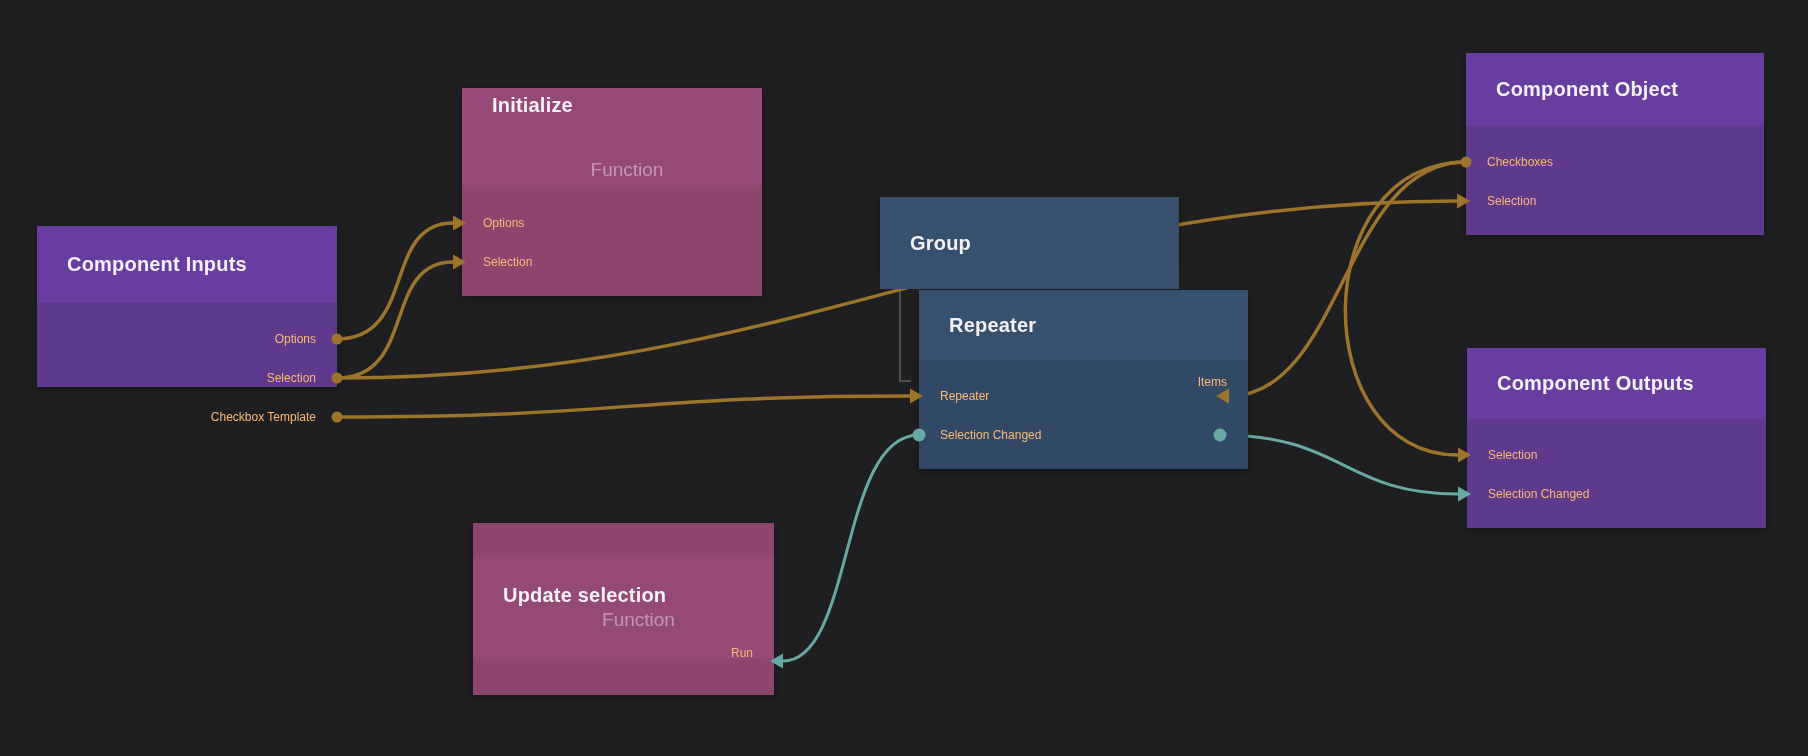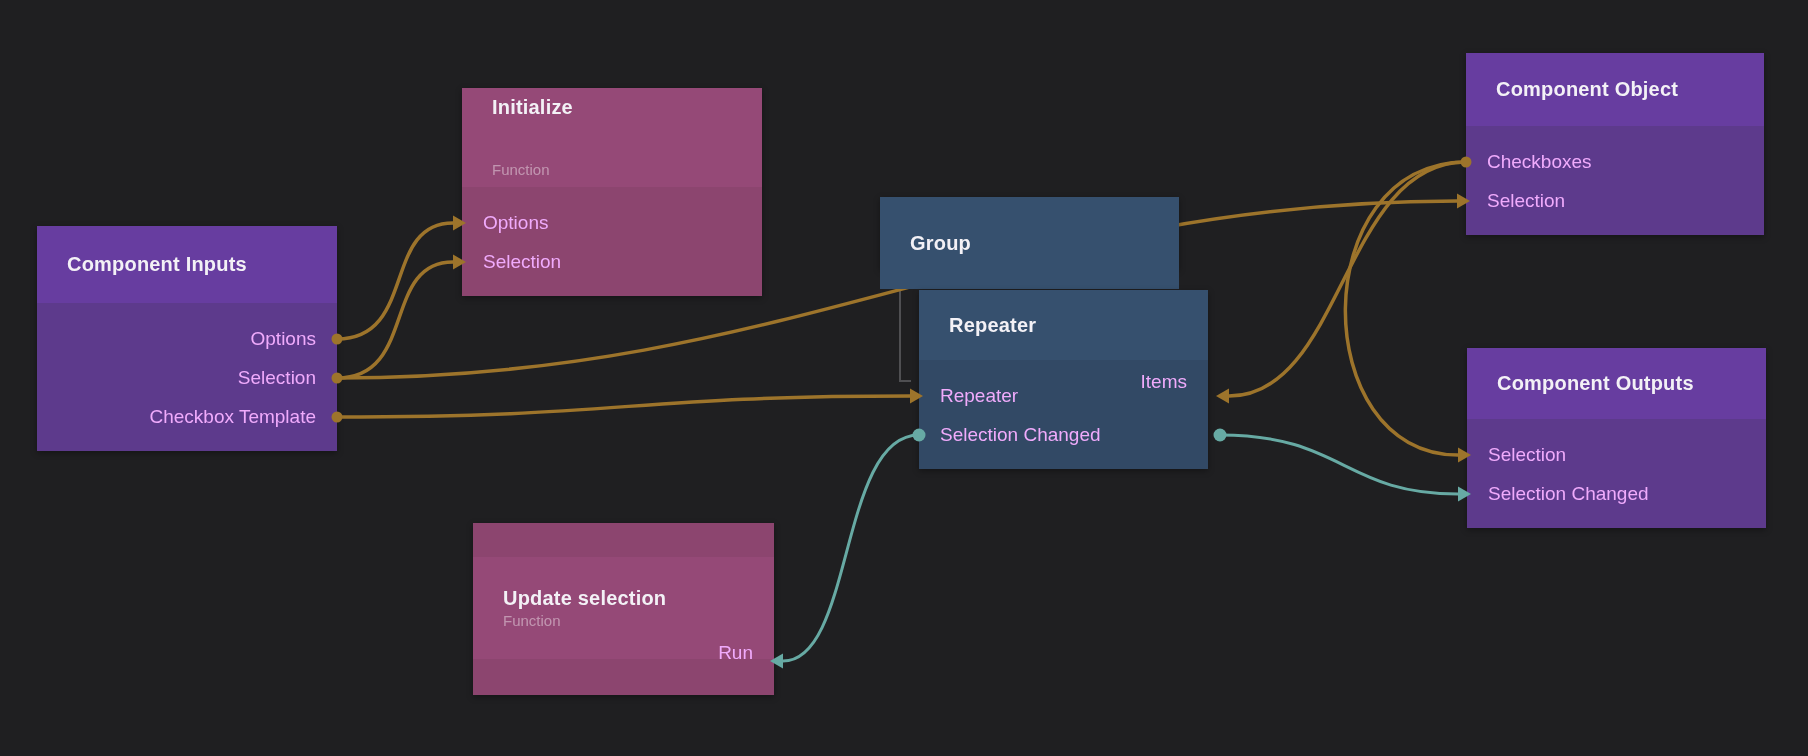--- a/index.html
+++ b/index.html
@@ -19,67 +19,68 @@
   .node .header{
     position:absolute;left:0;top:0;right:0;
     display:flex;flex-direction:column;justify-content:center;
     padding-left:30px;box-sizing:border-box;
   }
   .node .title{
     font-size:20px;font-weight:600;color:#f3f1f6;
     letter-spacing:0.2px;line-height:1.25;
   }
   .node .subtitle{
-    font-size:15px;font-weight:400;color:rgba(255,255,255,0.42);
+    font-size:19px;font-weight:400;color:rgba(255,255,255,0.42);
     line-height:1.3;
+    text-align:center;
   }
   .node .row-label{
     position:absolute;height:38px;line-height:38px;
-    font-size:19px;color:#f0abfc;white-space:nowrap;
+    font-size:12px;color:#fdba74;white-space:nowrap;
   }
   .node .row-label.left{left:21px;}
   .node .row-label.right{right:21px;text-align:right;}
 </style>
 </head>
 <body>
 
 <div id="canvas">
     <svg class="layer wires" width="1808" height="756">
       <polyline points="900,269 900,381 911,381" fill="none" stroke="#4f4f52" stroke-width="2"></polyline>
       <path d="M 337 339 C 417 339, 382 223, 453 223" fill="none" stroke="#9d742b" stroke-width="3.5" stroke-linecap="round"></path>
       <path d="M 337 378 C 417 378, 382 262, 453 262" fill="none" stroke="#9d742b" stroke-width="3.5" stroke-linecap="round"></path>
       <path d="M 337 378 C 797 378, 1006 201, 1457 201" fill="none" stroke="#9d742b" stroke-width="3.5" stroke-linecap="round"></path>
       <path d="M 337 417 C 628 417, 628 396, 910 396" fill="none" stroke="#9d742b" stroke-width="3.5" stroke-linecap="round"></path>
       <path d="M 1466 162 C 1343 162, 1343 396, 1229 396" fill="none" stroke="#9d742b" stroke-width="3.5" stroke-linecap="round"></path>
       <path d="M 1466 162 C 1306 162, 1307 455, 1458 455" fill="none" stroke="#9d742b" stroke-width="3.5" stroke-linecap="round"></path>
       <path d="M 1220 435 C 1343.5 435, 1343.5 494, 1458 494" fill="none" stroke="#67aaa4" stroke-width="3" stroke-linecap="round"></path>
       <path d="M 919 435 C 839 435, 854 661, 783 661" fill="none" stroke="#67aaa4" stroke-width="3" stroke-linecap="round"></path>
     </svg>
-    <div class="node" style="left: 37px; top: 226px; width: 300px; height: 225px; background: rgb(93, 58, 140);">
+    <div class="node" style="left: 37px; top: 226px; width: 300px; height: 161px; background: rgb(93, 58, 140);">
       <div class="header" style="height: 77px; background: rgb(103, 61, 160);">
         <div class="title">Component Inputs</div>
       </div>
       <div class="row-label right" style="top: 94px;">Options</div>
       <div class="row-label right" style="top: 133px;">Selection</div>
       <div class="row-label right" style="top: 172px;">Checkbox Template</div>
     </div>
     <div class="node" style="left: 462px; top: 88px; width: 300px; height: 208px; background: rgb(140, 69, 111);">
       <div class="header" style="height: 99px; background: rgb(149, 73, 119); gap: 40px;">
         <div class="title">Initialize</div>
         <div class="subtitle">Function</div>
       </div>
       <div class="row-label left" style="top: 116px;">Options</div>
       <div class="row-label left" style="top: 155px;">Selection</div>
     </div>
     <div class="node" style="left: 880px; top: 197px; width: 299px; height: 72px; background: rgb(50, 73, 101);">
       <div class="header" style="height: 92px; background: rgb(54, 80, 110);">
         <div class="title">Group</div>
       </div>
     </div>
-    <div class="node" style="left: 919px; top: 290px; width: 289px; height: 179px; background: rgb(50, 73, 101);">
+    <div class="node" style="left: 919px; top: 290px; width: 329px; height: 179px; background: rgb(50, 73, 101);">
       <div class="header" style="height: 70px; background: rgb(54, 80, 110);">
         <div class="title">Repeater</div>
       </div>
       <div class="row-label left" style="top: 87px;">Repeater</div>
       <div class="row-label right" style="top: 73px;">Items</div>
       <div class="row-label left" style="top: 126px;">Selection Changed</div>
     </div>
     <div class="node" style="left: 473px; top: 523px; width: 301px; height: 172px; background: rgb(140, 69, 111);">
       <div class="header" style="height: 102px; background: rgb(149, 73, 119); margin-top: 34px;">
         <div class="title">Update selection</div>

